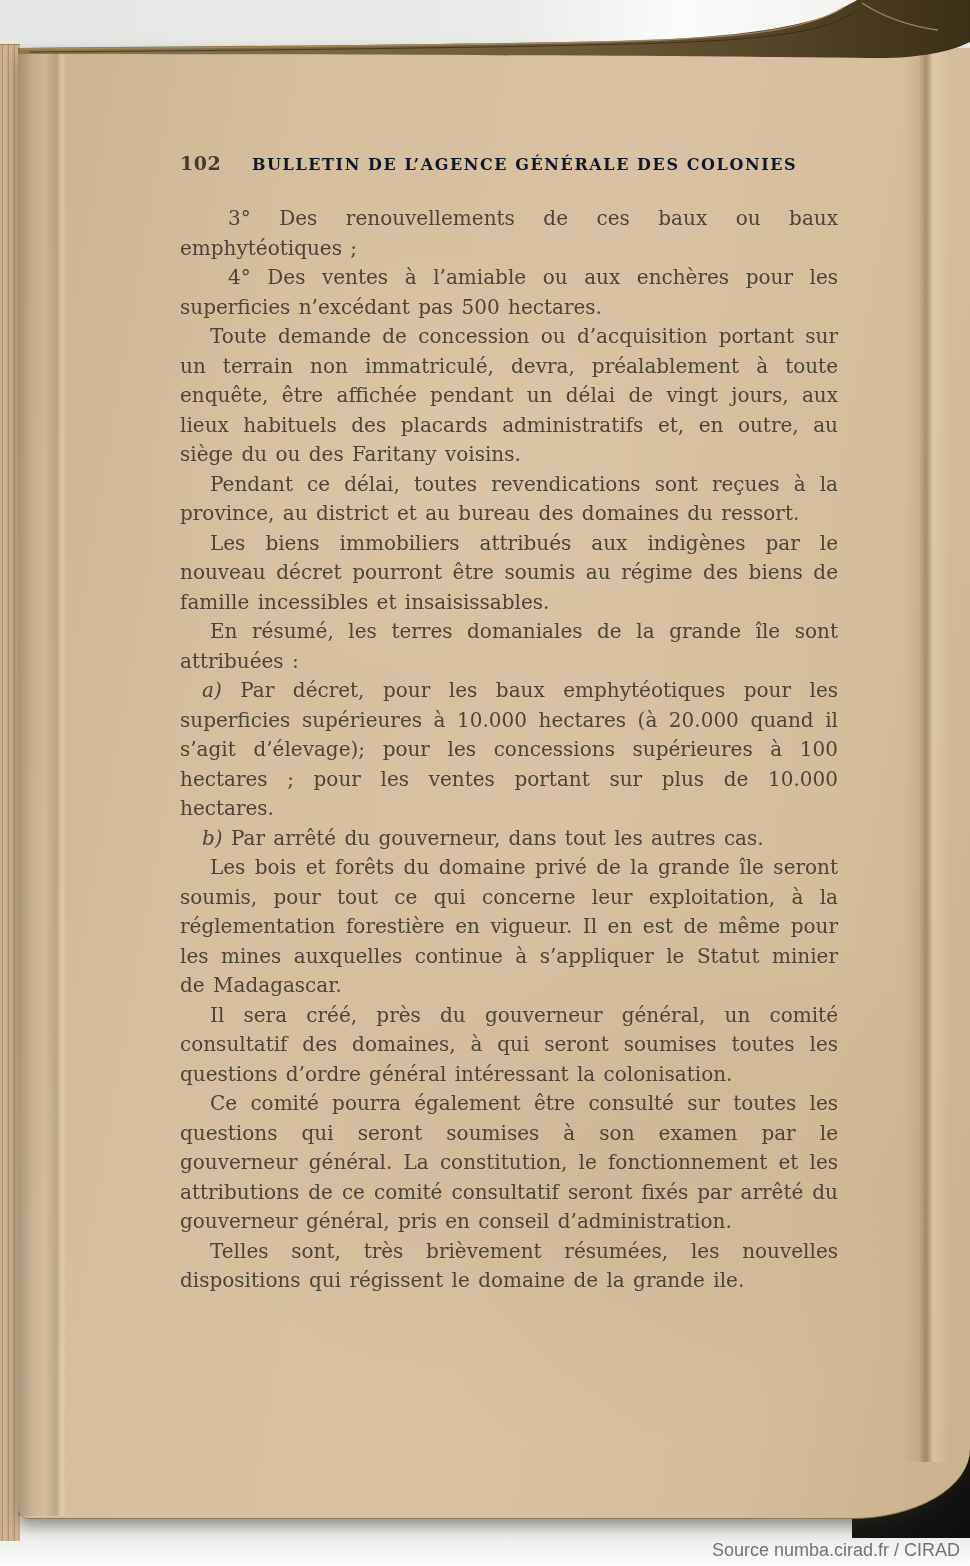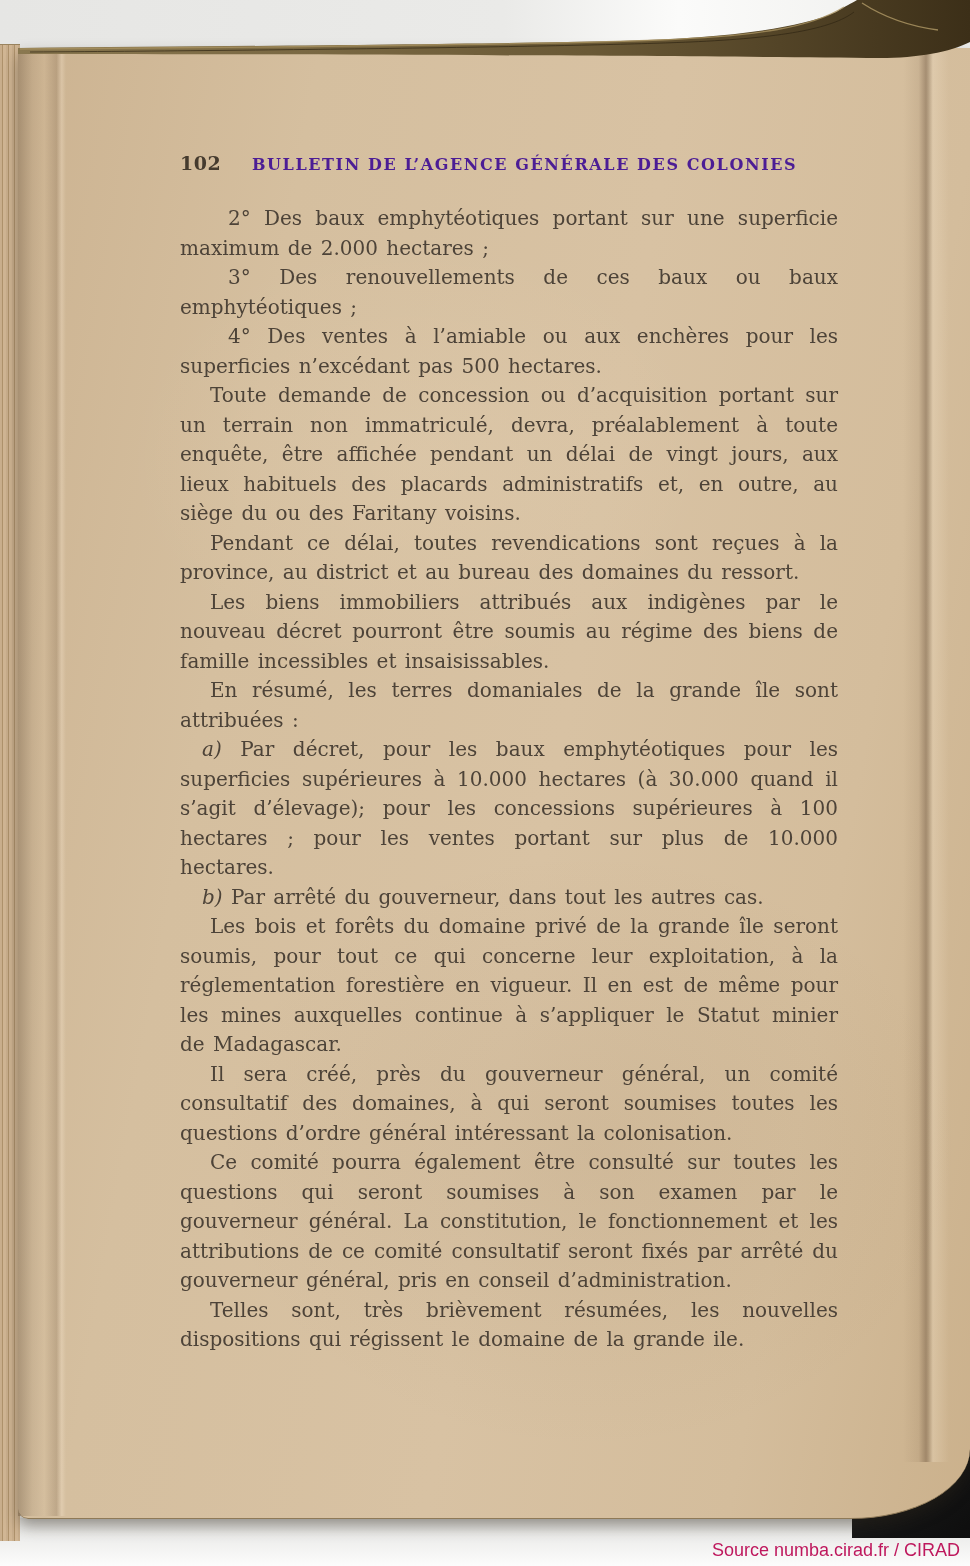--- a/index.html
+++ b/index.html
@@ -55,33 +55,33 @@
       rgba(80,60,40,0.30) 0%, rgba(80,60,40,0.08) 30%, rgba(0,0,0,0) 55%,
       rgba(110,85,60,0.22) 80%, rgba(255,240,220,0.25) 91%, rgba(0,0,0,0) 100%);
   }
   .top-band { position:absolute; left:0; top:0; z-index:6; }
   
   .text-col { position:absolute; left:180px; top:152px; width:658px; z-index:6; color:#4d4338; }
   .header { display:flex; align-items:baseline; margin-bottom:30px; }
   .page-num { font-weight:bold; font-size:19px; letter-spacing:0.5px; color:#453b2e; }
   .running-title {
     flex:1; text-align:center; font-weight:bold; font-size:16px;
-    letter-spacing:1.6px; color:#4c1d95; padding-right:10px; white-space:nowrap;
+    letter-spacing:1.6px; color:#0f172a; padding-right:10px; white-space:nowrap;
   }
   p.para {
     margin:0; font-size:20px; line-height:29.5px;
     text-align:justify; word-spacing:2px;
   }
   .ind-lg { text-indent:48px; }
   .ind-md { text-indent:30px; }
   .ind-sm { text-indent:22px; }
   i.lead { font-style:italic; }
   .watermark {
     position:absolute; right:10px; top:1540px; z-index:7;
-    font-family:"Liberation Sans", sans-serif; font-size:18px; color:#be185d;
+    font-family:"Liberation Sans", sans-serif; font-size:18px; color:#737373;
   }
 </style>
 </head>
 <body>
 
 <div class="scan">
   <div class="bg-top"></div>
   <div class="bottom-strip"></div>
   <div class="black-corner"></div>
   <div class="left-edges"></div>
@@ -103,28 +103,27 @@
     <path d="M30,52 C320,50 600,46 690,42 C780,38 832,29 854,12" fill="none" stroke="#2f2512" stroke-width="1" opacity="0.7"></path>
     <path d="M862,3 C882,16 908,26 938,30" fill="none" stroke="#b09a66" stroke-width="1.4" opacity="0.8"></path>
   </svg>
 
   <div class="text-col">
     <div class="header">
       <span class="page-num">102</span>
       <span class="running-title">BULLETIN DE L’AGENCE GÉNÉRALE DES COLONIES</span>
     </div>
 
-    <p class="para ind-lg">2° Des baux emphytéotiques portant sur une superficie maximum de 2.000 hectares ;</p>
     <p class="para ind-lg">3° Des renouvellements de ces baux ou baux emphytéotiques ;</p>
     <p class="para ind-lg">4° Des ventes à l’amiable ou aux enchères pour les superficies n’excédant pas 500 hectares.</p>
     <p class="para ind-md">Toute demande de concession ou d’acquisition portant sur un terrain non immatriculé, devra, préalablement à toute enquête, être affichée pendant un délai de vingt jours, aux lieux habituels des placards administratifs et, en outre, au siège du ou des Faritany voisins.</p>
     <p class="para ind-md">Pendant ce délai, toutes revendications sont reçues à la province, au district et au bureau des domaines du ressort.</p>
     <p class="para ind-md">Les biens immobiliers attribués aux indigènes par le nouveau décret pourront être soumis au régime des biens de famille incessibles et insaisissables.</p>
     <p class="para ind-md">En résumé, les terres domaniales de la grande île sont attribuées :</p>
-    <p class="para ind-sm"><i class="lead">a) </i><span>Par décret, pour les baux emphytéotiques pour les superficies supérieures à 10.000 hectares (à 30.000 quand il s’agit d’élevage); pour les concessions supérieures à 100 hectares ; pour les ventes portant sur plus de 10.000 hectares.</span></p>
+    <p class="para ind-sm"><i class="lead">a) </i><span>Par décret, pour les baux emphytéotiques pour les superficies supérieures à 10.000 hectares (à 20.000 quand il s’agit d’élevage); pour les concessions supérieures à 100 hectares ; pour les ventes portant sur plus de 10.000 hectares.</span></p>
     <p class="para ind-sm"><i class="lead">b) </i><span>Par arrêté du gouverneur, dans tout les autres cas.</span></p>
     <p class="para ind-md">Les bois et forêts du domaine privé de la grande île seront soumis, pour tout ce qui concerne leur exploitation, à la réglementation forestière en vigueur. Il en est de même pour les mines auxquelles continue à s’appliquer le Statut minier de Madagascar.</p>
     <p class="para ind-md">Il sera créé, près du gouverneur général, un comité consultatif des domaines, à qui seront soumises toutes les questions d’ordre général intéressant la colonisation.</p>
     <p class="para ind-md">Ce comité pourra également être consulté sur toutes les questions qui seront soumises à son examen par le gouverneur général. La constitution, le fonctionnement et les attributions de ce comité consultatif seront fixés par arrêté du gouverneur général, pris en conseil d’administration.</p>
     <p class="para ind-md">Telles sont, très brièvement résumées, les nouvelles dispositions qui régissent le domaine de la grande ile.</p>
   </div>
 
   <div class="watermark">Source numba.cirad.fr / CIRAD</div>
 </div>
 

